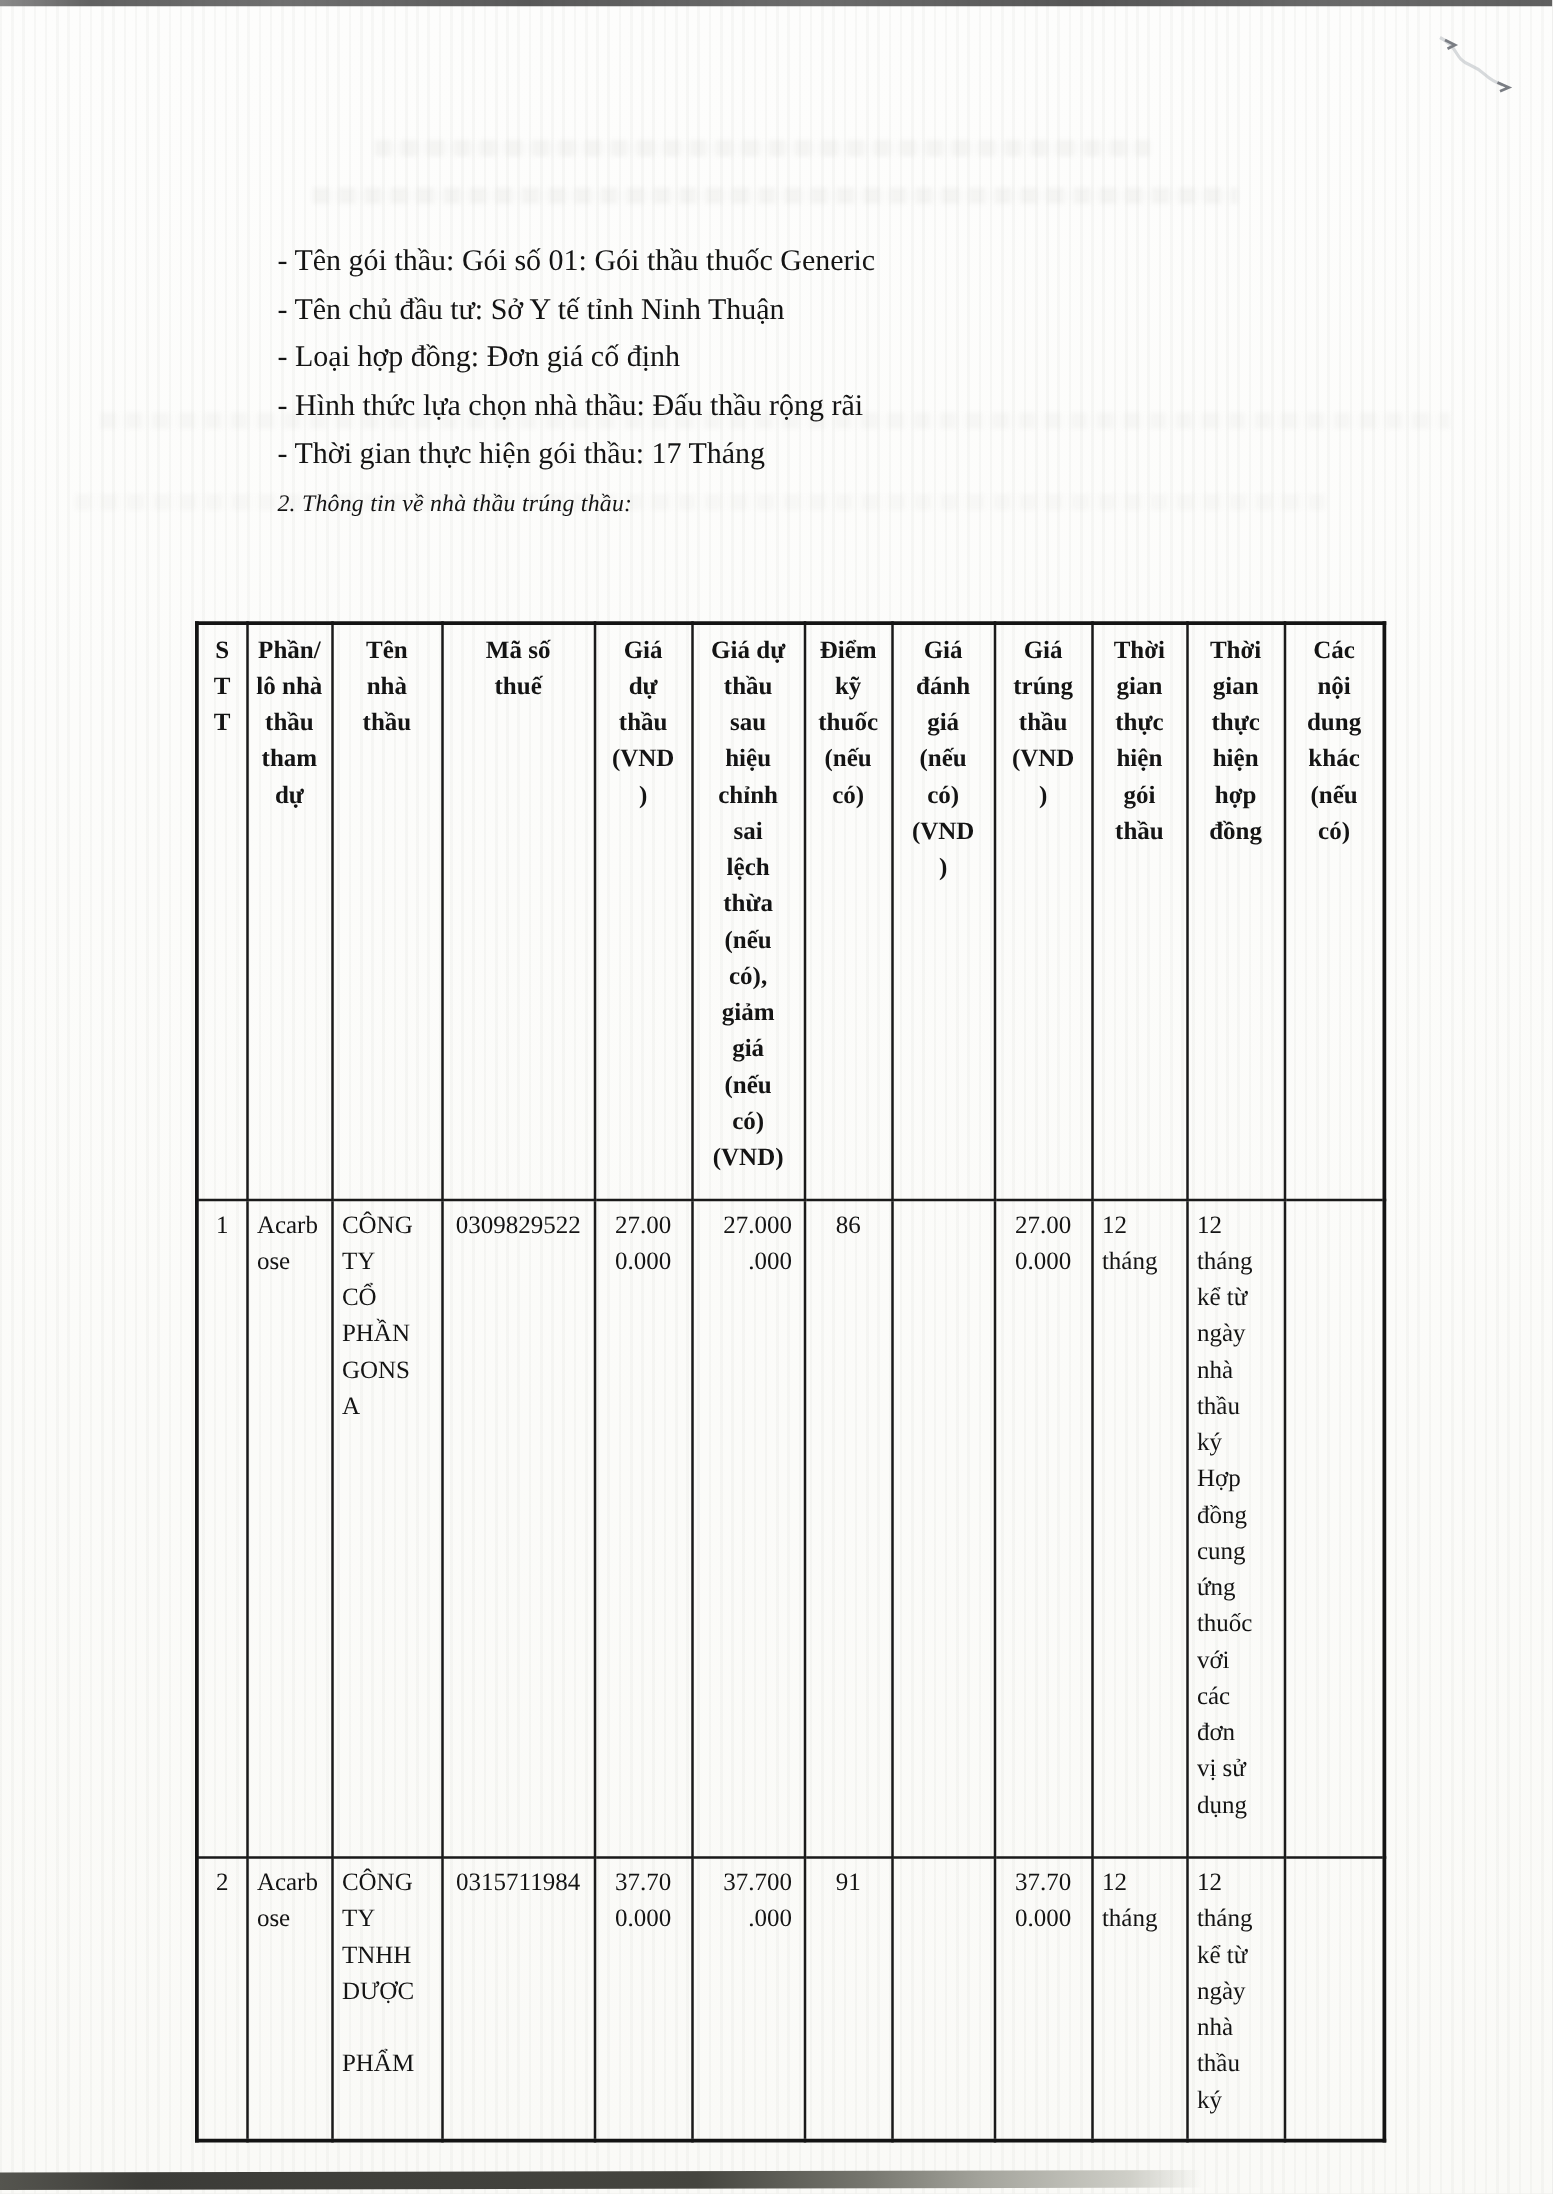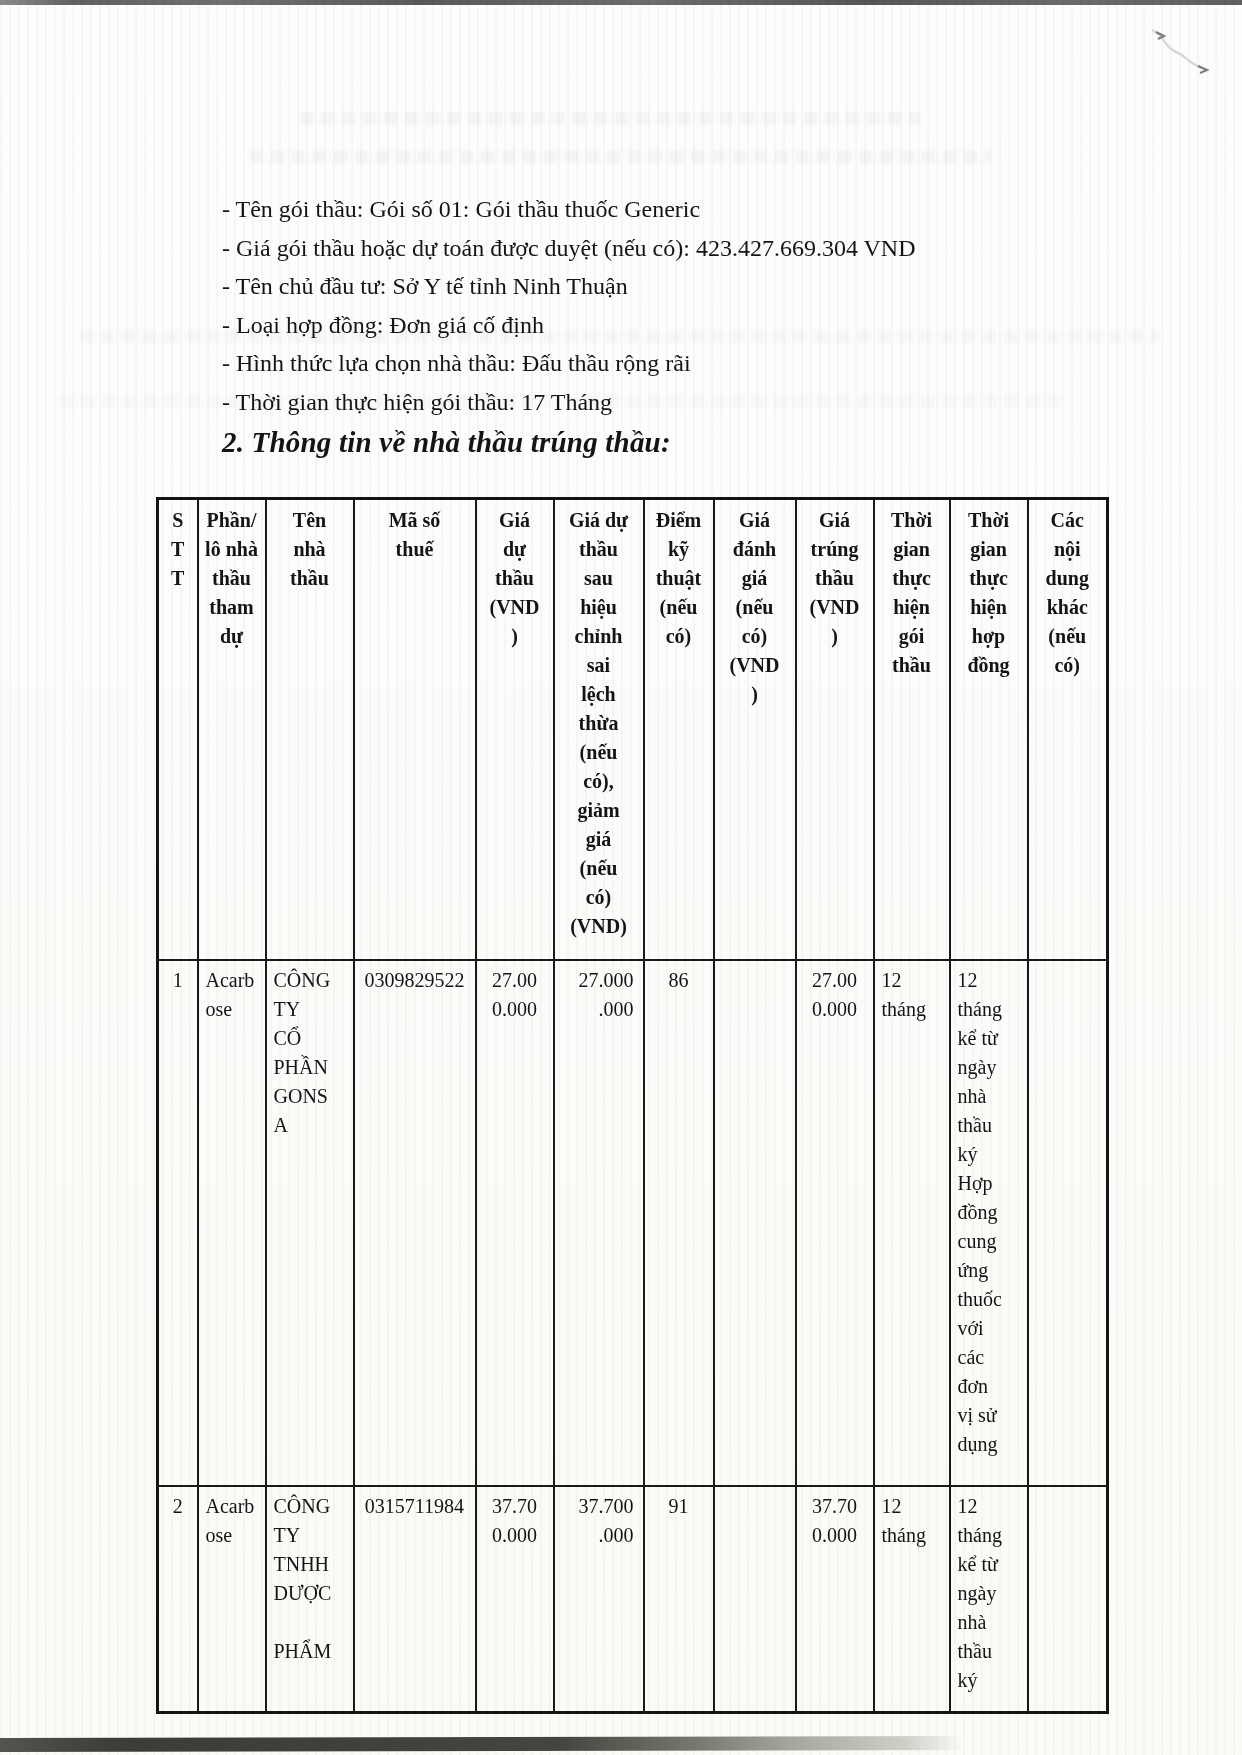--- a/index.html
+++ b/index.html
@@ -31,22 +31,22 @@
     background: repeating-linear-gradient(90deg, rgba(150,150,143,0.16) 0 13px, rgba(150,150,143,0.03) 13px 21px);
   }
   .bleed.b1 { left: 300px; top: 112px; width: 620px; }
   .bleed.b2 { left: 250px; top: 150px; width: 740px; }
   .bleed.b3 { left: 80px;  top: 330px; width: 1080px; opacity: .35; }
   .bleed.b4 { left: 60px;  top: 395px; width: 1000px; opacity: .3; }
 
   .intro-block { position: absolute; left: 222px; top: 190px; width: 880px; }
   .intro-line { font-size: 24px; line-height: 38.5px; white-space: pre; }
   .section-heading {
-    font-size: 29px; line-height: 38px; margin-top: 2px;
-    font-weight: bold; font-style: italic; letter-spacing: .2px;
+    font-size: 19px; line-height: 38px; margin-top: 2px;
+    font-weight: normal; font-style: italic; letter-spacing: .2px;
   }
 
   table.scan-table {
     position: absolute; left: 156px; top: 497px; width: 950px;
     border-collapse: collapse; table-layout: fixed;
     border: 3px solid #141414;
   }
   .scan-table th, .scan-table td {
     border: 2px solid #1a1a1a;
     vertical-align: top;
@@ -76,21 +76,20 @@
     <path d="M70 58 l9 4 l-7 3" stroke="#5a5e66" stroke-width="2.2" fill="none"></path>
   </svg>
 
   <div class="bleed b1"></div>
   <div class="bleed b2"></div>
   <div class="bleed b3"></div>
   <div class="bleed b4"></div>
 
   <div class="intro-block">
     <div class="intro-line">- Tên gói thầu: Gói số 01: Gói thầu thuốc Generic</div>
-    <div class="intro-line">- Giá gói thầu hoặc dự toán được duyệt (nếu có): 423.427.669.304 VND</div>
     <div class="intro-line">- Tên chủ đầu tư: Sở Y tế tỉnh Ninh Thuận</div>
     <div class="intro-line">- Loại hợp đồng: Đơn giá cố định</div>
     <div class="intro-line">- Hình thức lựa chọn nhà thầu: Đấu thầu rộng rãi</div>
     <div class="intro-line">- Thời gian thực hiện gói thầu: 17 Tháng</div>
     <div class="section-heading">2. Thông tin về nhà thầu trúng thầu:</div>
   </div>
 
   <table class="scan-table">
     <colgroup>
       <col style="width:40px">
@@ -136,21 +135,21 @@
 thừa
 (nếu
 có),
 giảm
 giá
 (nếu
 có)
 (VND)</th>
         <th>Điểm
 kỹ
-thuật
+thuốc
 (nếu
 có)</th>
         <th>Giá
 đánh
 giá
 (nếu
 có)
 (VND
 )</th>
         <th>Giá

